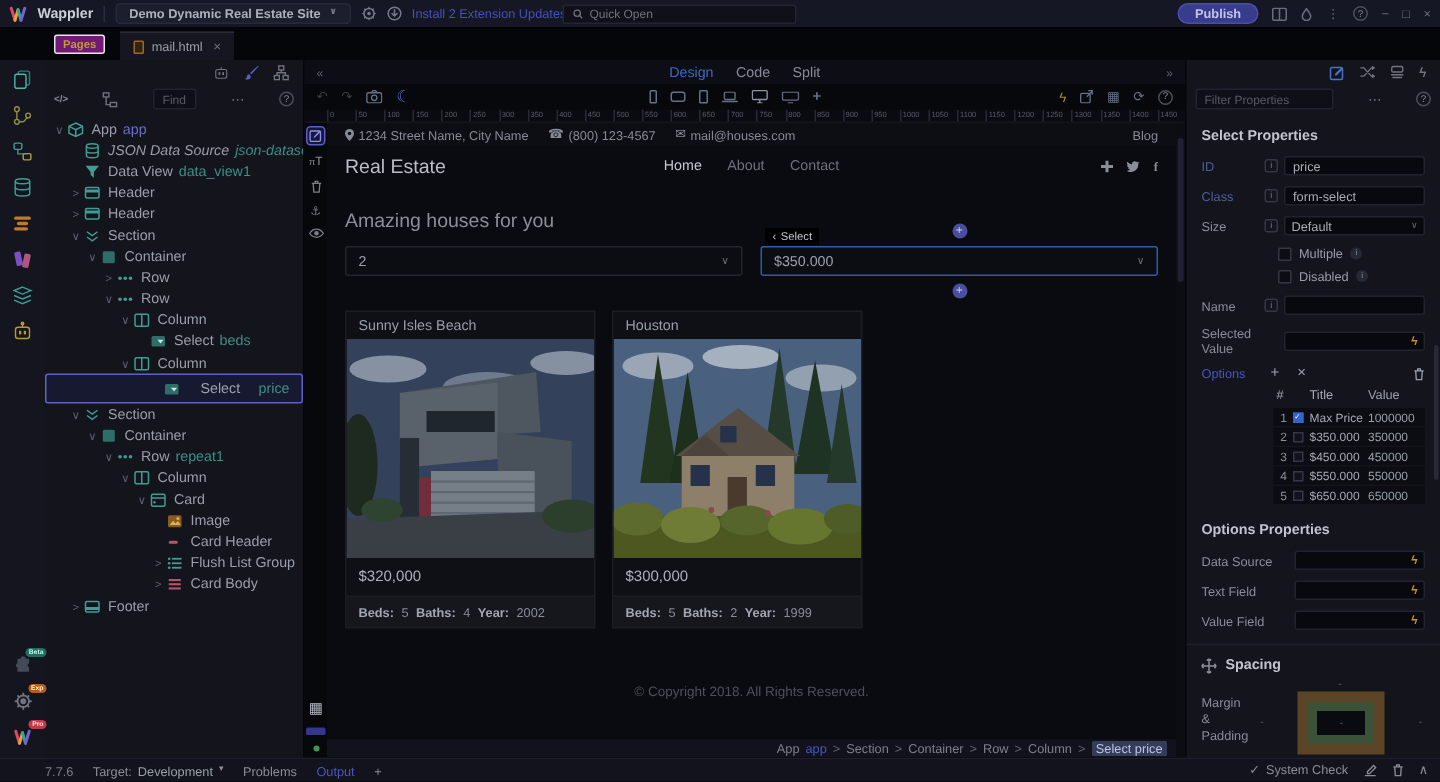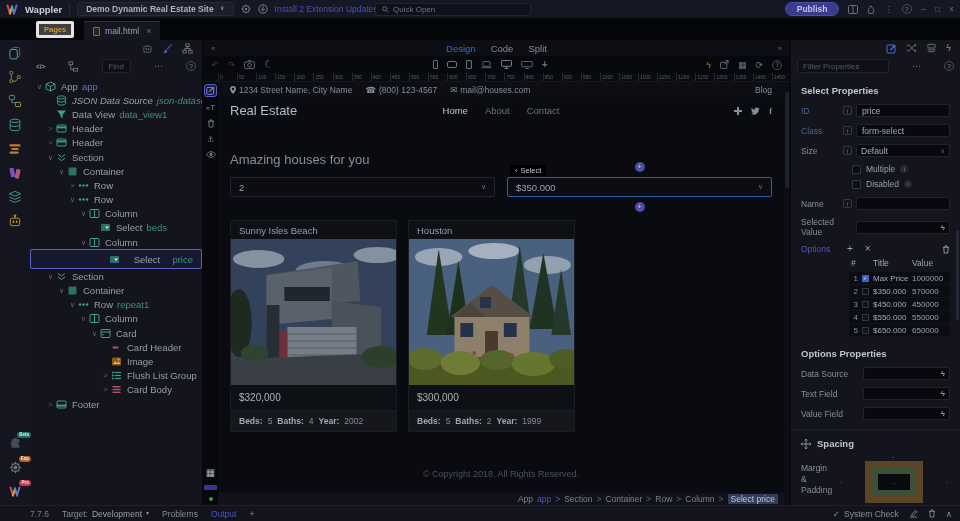--- a/index.html
+++ b/index.html
@@ -15,21 +15,21 @@
   .proj .car{font-size:6px;color:#7a7e8c}
   .tbic{color:#767a88;display:flex;align-items:center}
   .updates{color:#4550c0;font-size:8.5px}
   .quick{position:absolute;left:375px;top:2.5px;width:156px;height:13px;background:#0f1019;border:1px solid #232432;border-radius:2px;display:flex;align-items:center;gap:4px;padding:0 6px;color:#70747f;font-size:8px}
   .tb-right{margin-left:auto;display:flex;align-items:center;gap:9px}
   .publish{background:#393b8c;border:1px solid #4b4dae;color:#c3c5ec;font-size:8.5px;font-weight:bold;border-radius:9px;padding:1px 11px}
   .winic{color:#6a6e7c;font-size:8.5px;line-height:10px}
 
   
   .tabbar{height:22px;background:#05060a;display:flex;align-items:flex-end;padding-left:36px;gap:10px}
-  .pages{align-self:center;font-size:7.5px;font-weight:bold;color:#c79a35;background:#404040;border:3px solid #e5e5e5;border-radius:2px;padding:1px 5px}
+  .pages{align-self:center;font-size:7.5px;font-weight:bold;color:#c79a35;background:#701a75;border:1px solid #e5e5e5;border-radius:2px;padding:1px 5px}
   .tab{height:19px;background:#15161f;display:flex;align-items:center;gap:5px;padding:0 9px;font-size:8.5px;color:#9da1ab;border-top:1px solid #2c2d3c}
   .fileic{width:7px;height:9px;background:#2e230f;border:1px solid #9a6a24;border-radius:1px}
   .tabx{color:#6a6e78;font-size:9px;margin-left:2px}
 
   
   .main{display:flex;height:465px}
   .activity{width:30px;background:#14151e;display:flex;flex-direction:column;align-items:center;padding:5px 0 6px;gap:8px;flex:none}
   .act{width:16px;height:16px;position:relative;display:flex;align-items:center;justify-content:center}
   .bdg{position:absolute;top:-3px;right:-8px;font-size:4.5px;font-weight:bold;padding:0 2px;border-radius:3px;line-height:6px}
   .bdg.beta{background:#1f6e62;color:#c8f2ea}
@@ -82,21 +82,21 @@
 
   .contact{height:15px;display:flex;align-items:center;gap:13px;padding:0 12px;font-size:8.5px;color:#878b96;background:#0d0e13}
   .c-item{display:flex;align-items:center;gap:3px}
   .c-blog{margin-left:auto}
   .shead{height:27px;display:flex;align-items:center;padding:0 12px;position:relative}
   .sbrand{font-size:13px;color:#b9bdc7}
   .snav{position:absolute;left:0;right:0;display:flex;justify-content:center;gap:17px;font-size:9.5px;color:#6d717c}
   .snav .active{color:#c4c8d2}
   .socials{margin-left:auto;display:flex;gap:9px;font-size:8.5px;color:#8a8e98;z-index:1;align-items:center}
   .pbody{padding:0 12px}
-  .headline{margin-top:28px;font-size:13px;color:#8a8e98;font-weight:normal}
+  .headline{margin-top:15px;font-size:13px;color:#8a8e98;font-weight:normal}
   .selrow{margin-top:10px;display:flex;gap:12px}
   .sel{flex:1;height:20px;background:#0c0d12;border:1px solid #23242e;border-radius:2px;display:flex;align-items:center;justify-content:space-between;padding:0 8px;font-size:9.5px;color:#9ba0aa;position:relative}
   .sel .car{font-size:7px;color:#6a6e78}
   .sel.focus{border-color:#2e5da8}
   .chip{position:absolute;top:-13px;left:2px;background:#000;color:#c6cad2;font-size:7.5px;padding:1px 5px;display:flex;gap:3px;align-items:center}
   .plus{position:absolute;width:10px;height:10px;border-radius:50%;background:#4a4e9e;color:#caccee;font-size:8px;line-height:10px;text-align:center;left:50%;margin-left:-5px}
   .plus.top{top:-16px}.plus.bot{bottom:-16px}
   .cards{margin-top:23px;display:flex;gap:11px}
   .card{width:167px;background:#0e1015;border:1px solid #1b1d25}
   .card-h{padding:4px 8px 3px;font-size:9.5px;color:#999ea8}
@@ -535,35 +535,35 @@
               <path d="M1 4h9"></path>
               <circle cx="3" cy="6.8" r=".8" fill="#3f9e94" stroke="none"></circle>
             </svg>
           </span>
           <span class="lbl">Card</span>
         </div>
         <div class="trow" style="padding-left: 70px;">
           <span class="ar"></span>
           <span class="tic">
             <svg width="11" height="11" viewBox="0 0 11 11">
-              <rect x="1.5" y="4.5" width="6" height="2" rx="1" fill="#b05868"></rect>
-            </svg>
-          </span>
-          <span class="lbl">Card Header</span>
-        </div>
-        <div class="trow" style="padding-left: 70px;">
-          <span class="ar"></span>
-          <span class="tic">
-            <svg width="11" height="11" viewBox="0 0 11 11">
               <rect x="1" y="1.5" width="9" height="8" rx="1" fill="#8a5a1e"></rect>
               <path d="M2 8l2.4-2.8L6 7l1.6-1.6L9.5 8Z" fill="#d8b35a"></path>
               <circle cx="7.6" cy="3.6" r="1" fill="#d8b35a"></circle>
             </svg>
           </span>
           <span class="lbl">Image</span>
+        </div>
+        <div class="trow" style="padding-left: 70px;">
+          <span class="ar"></span>
+          <span class="tic">
+            <svg width="11" height="11" viewBox="0 0 11 11">
+              <rect x="1.5" y="4.5" width="6" height="2" rx="1" fill="#b05868"></rect>
+            </svg>
+          </span>
+          <span class="lbl">Card Header</span>
         </div>
         <div class="trow" style="padding-left: 70px;">
           <span class="ar">&gt;</span>
           <span class="tic">
             <svg width="11" height="11" viewBox="0 0 11 11" fill="#3f9e94">
               <circle cx="1.8" cy="2.5" r=".9"></circle>
               <rect x="3.6" y="1.9" width="6.4" height="1.2"></rect>
               <circle cx="1.8" cy="5.5" r=".9"></circle>
               <rect x="3.6" y="4.9" width="6.4" height="1.2"></rect>
               <circle cx="1.8" cy="8.5" r=".9"></circle>
@@ -967,21 +967,21 @@
           </span>
           <span class="tt">Max Price</span>
           <span class="tv">1000000</span>
         </div>
         <div class="trw">
           <span class="tn">2</span>
           <span class="tcb">
             <span class="tbox"></span>
           </span>
           <span class="tt">$350.000</span>
-          <span class="tv">570000</span>
+          <span class="tv">350000</span>
         </div>
         <div class="trw">
           <span class="tn">3</span>
           <span class="tcb">
             <span class="tbox"></span>
           </span>
           <span class="tt">$450.000</span>
           <span class="tv">450000</span>
         </div>
         <div class="trw">

